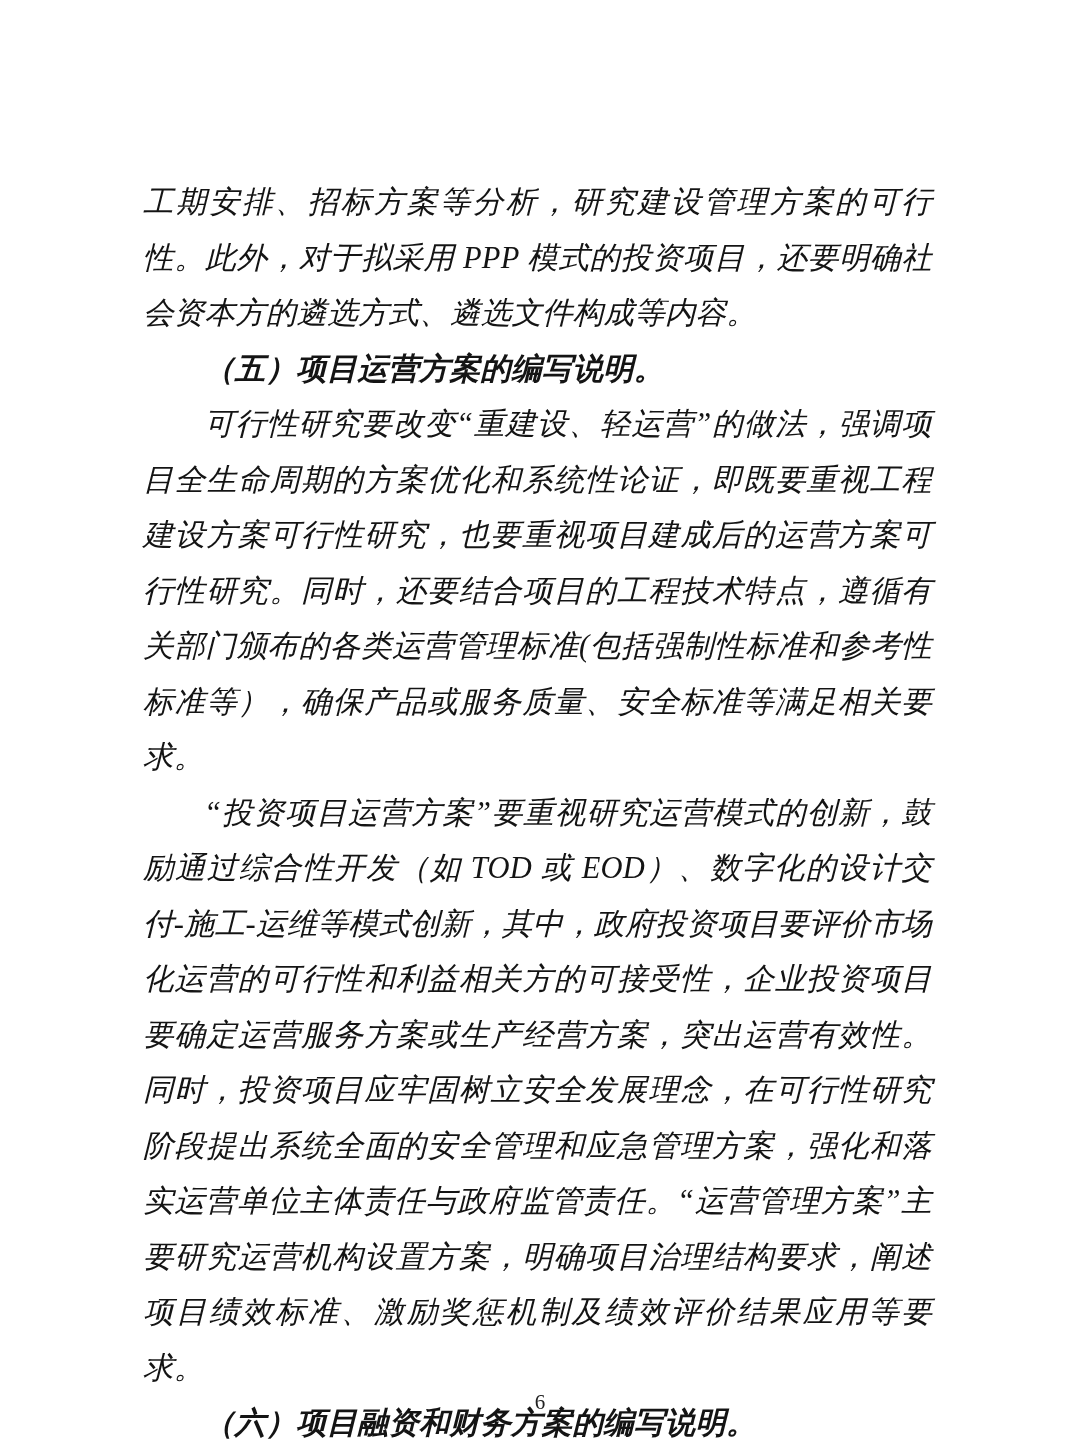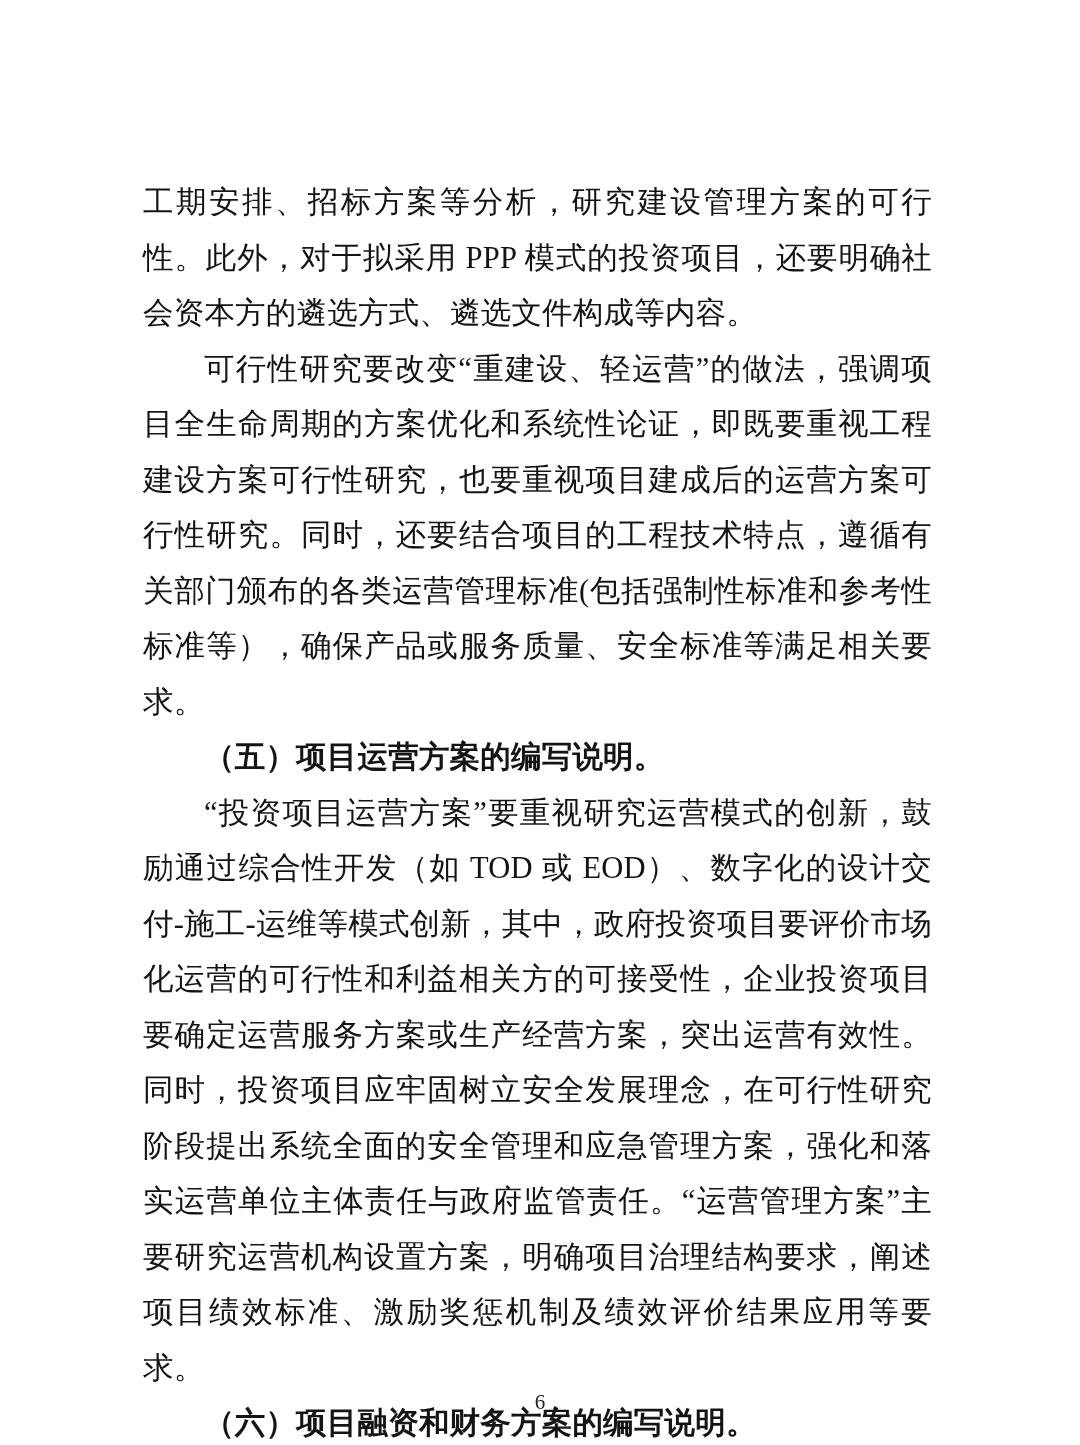--- a/index.html
+++ b/index.html
@@ -16,20 +16,21 @@
     overflow: hidden;
   }
   .page {
     position: absolute;
     top: 0;
     left: 0;
     width: 1080px;
     height: 1445px;
     box-sizing: border-box;
     padding: 175px 148px 0 143px;
+    font-style: italic;
   }
   .doc-body {
     font-size: 30.5px;
     line-height: 55.5px;
     text-align: justify;
     text-justify: inter-ideograph;
     letter-spacing: 0.2px;
     color: #141414;
   }
   .para {
@@ -60,23 +61,23 @@
   }
 </style>
 </head>
 <body>
 
 <div class="page">
   <div class="doc-body">
 
     <p class="para">工期安排、招标方案等分析，研究建设管理方案的可行性。此外，对于拟采用 PPP 模式的投资项目，还要明确社会资本方的遴选方式、遴选文件构成等内容。</p>
 
+    <p class="para heading">（五）项目运营方案的编写说明。</p>
+
     <p class="para indent">可行性研究要改变“重建设、轻运营”的做法，强调项目全生命周期的方案优化和系统性论证，即既要重视工程建设方案可行性研究，也要重视项目建成后的运营方案可行性研究。同时，还要结合项目的工程技术特点，遵循有关部门颁布的各类运营管理标准(包括强制性标准和参考性标准等），确保产品或服务质量、安全标准等满足相关要求。</p>
-
-    <p class="para heading">（五）项目运营方案的编写说明。</p>
 
     <p class="para indent">“投资项目运营方案”要重视研究运营模式的创新，鼓励通过综合性开发（如 TOD 或 EOD）、数字化的设计交付-施工-运维等模式创新，其中，政府投资项目要评价市场化运营的可行性和利益相关方的可接受性，企业投资项目要确定运营服务方案或生产经营方案，突出运营有效性。同时，投资项目应牢固树立安全发展理念，在可行性研究阶段提出系统全面的安全管理和应急管理方案，强化和落实运营单位主体责任与政府监管责任。“运营管理方案”主要研究运营机构设置方案，明确项目治理结构要求，阐述项目绩效标准、激励奖惩机制及绩效评价结果应用等要求。</p>
 
     <p class="para heading">（六）项目融资和财务方案的编写说明。</p>
 
   </div>
 </div>
 
 <div class="page-number">6</div>
 

